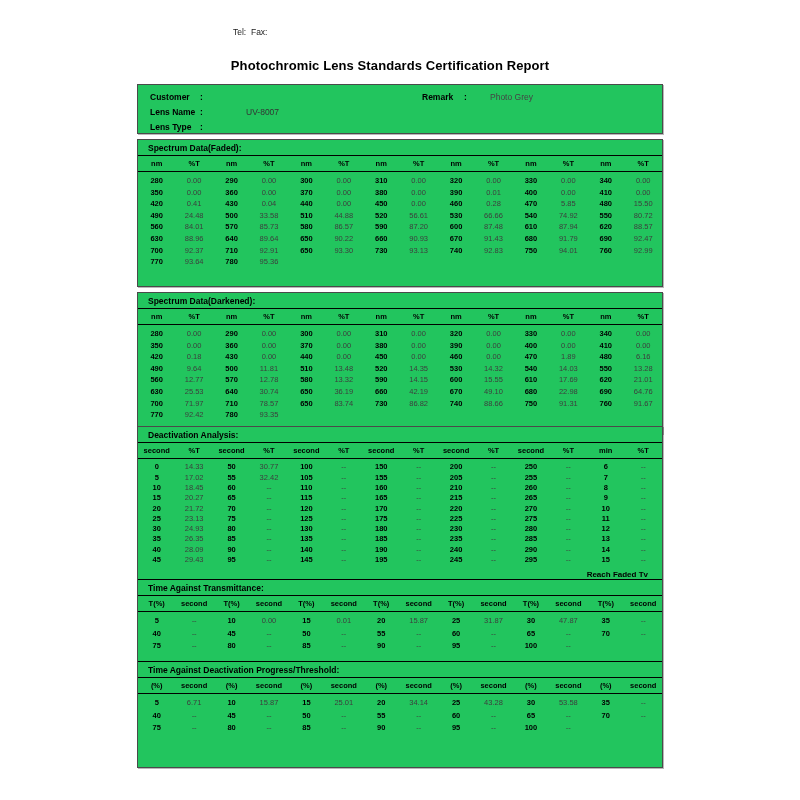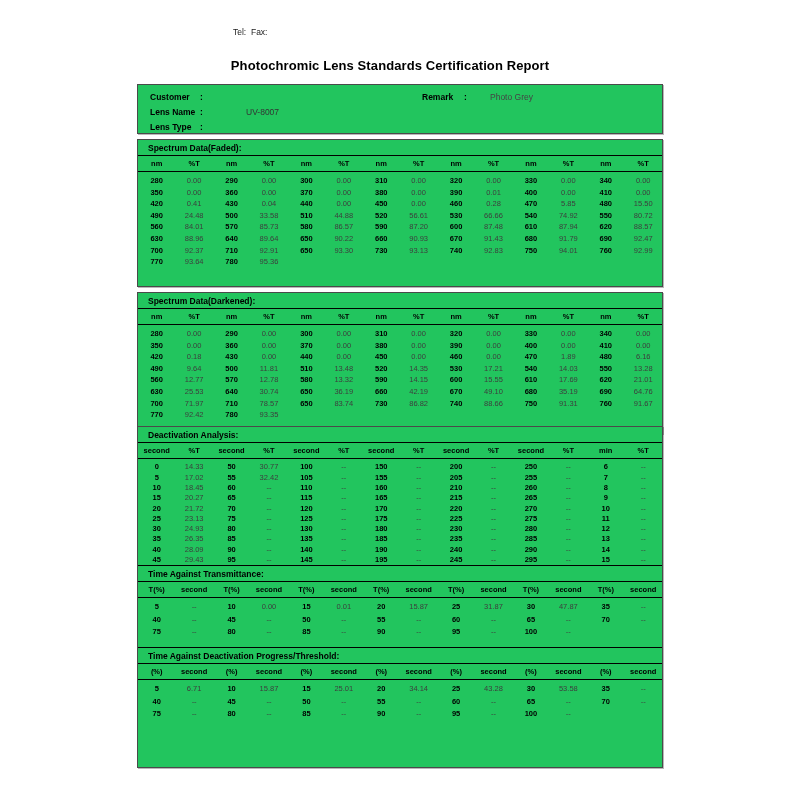--- a/index.html
+++ b/index.html
@@ -316,21 +316,21 @@
       <div class="trow">
         <span class="tcell tkey">490</span>
         <span class="tcell tval">9.64</span>
         <span class="tcell tkey">500</span>
         <span class="tcell tval">11.81</span>
         <span class="tcell tkey">510</span>
         <span class="tcell tval">13.48</span>
         <span class="tcell tkey">520</span>
         <span class="tcell tval">14.35</span>
         <span class="tcell tkey">530</span>
-        <span class="tcell tval">17.21</span>
+        <span class="tcell tval">14.32</span>
         <span class="tcell tkey">540</span>
         <span class="tcell tval">14.03</span>
         <span class="tcell tkey">550</span>
         <span class="tcell tval">13.28</span>
       </div>
       <div class="trow">
         <span class="tcell tkey">560</span>
         <span class="tcell tval">12.77</span>
         <span class="tcell tkey">570</span>
         <span class="tcell tval">12.78</span>
@@ -350,21 +350,21 @@
         <span class="tcell tval">25.53</span>
         <span class="tcell tkey">640</span>
         <span class="tcell tval">30.74</span>
         <span class="tcell tkey">650</span>
         <span class="tcell tval">36.19</span>
         <span class="tcell tkey">660</span>
         <span class="tcell tval">42.19</span>
         <span class="tcell tkey">670</span>
         <span class="tcell tval">49.10</span>
         <span class="tcell tkey">680</span>
-        <span class="tcell tval">35.19</span>
+        <span class="tcell tval">22.98</span>
         <span class="tcell tkey">690</span>
         <span class="tcell tval">64.76</span>
       </div>
       <div class="trow">
         <span class="tcell tkey">700</span>
         <span class="tcell tval">71.97</span>
         <span class="tcell tkey">710</span>
         <span class="tcell tval">78.57</span>
         <span class="tcell tkey">650</span>
         <span class="tcell tval">83.74</span>
@@ -572,20 +572,21 @@
           <span class="tcell tkey">195</span>
           <span class="tcell tval">--</span>
           <span class="tcell tkey">245</span>
           <span class="tcell tval">--</span>
           <span class="tcell tkey">295</span>
           <span class="tcell tval">--</span>
           <span class="tcell tkey">15</span>
           <span class="tcell tval">--</span>
         </div>
       </div>
+    <div class="reach-note">Reach Faded Tv</div>
   </div>
   <div class="subsec sub-trans">
     <div class="sec-title">Time Against Transmittance:</div>
     <div class="thead">
         <div class="trow">
           <span class="tcell tkey">T(%)</span>
           <span class="tcell tval">second</span>
           <span class="tcell tkey">T(%)</span>
           <span class="tcell tval">second</span>
           <span class="tcell tkey">T(%)</span>

